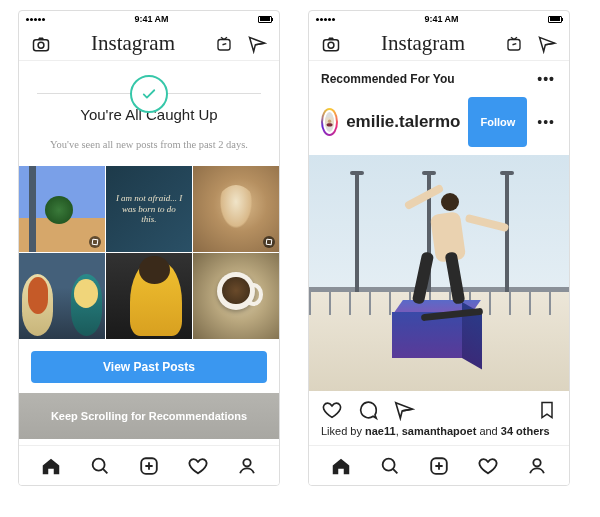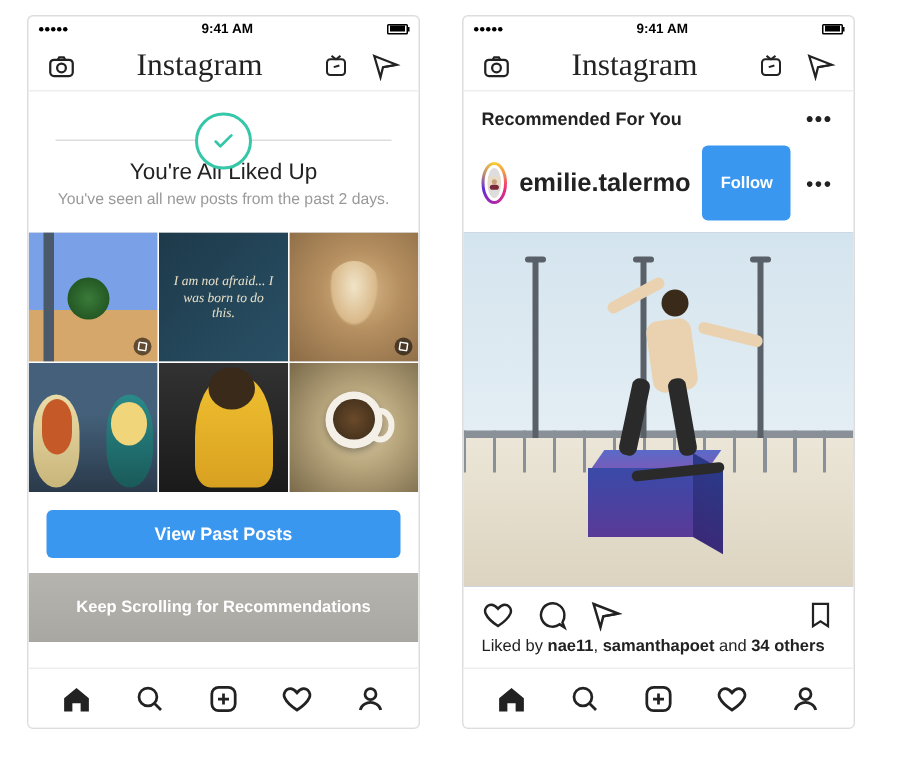--- a/index.html
+++ b/index.html
@@ -62,21 +62,21 @@
   
   .caught-top { text-align:center; padding: 6px 18px 2px; }
   .caught-line { border-top:1px solid #ddd; position:relative; margin:26px 0 12px; }
   .caught-circle {
     width:38px; height:38px; border:2px solid #36c7a9; border-radius:50%;
     position:absolute; left:50%; top:-19px; transform:translateX(-50%);
     display:flex; align-items:center; justify-content:center; background:#fff;
   }
   .caught-circle svg { width:18px; height:18px; }
   .caught-title { font-size:15px; font-weight:500; color:#222; margin-top:6px; }
-  .caught-sub { font-size:10.5px; color:#9a9a9a; margin-top:4px; }
+  .caught-sub { font-size:10.5px; color:#9a9a9a; margin-top:16px;font-family:Liberation Serif, serif; }
 
   .thumb-grid { display:grid; grid-template-columns:repeat(3,1fr); gap:1px; margin-top:14px; }
   .thumb { width:100%; padding-top:100%; position:relative; background:#ccc; overflow:hidden; }
   .thumb-inner { position:absolute; inset:0; }
 
   .view-past {
     margin: 12px 12px 0;
     background:#3a97f0;
     color:#fff;
     text-align:center;
@@ -223,21 +223,21 @@
 
   <div class="body-area">
     <div class="caught-top">
       <div class="caught-line">
         <div class="caught-circle">
           <svg viewBox="0 0 24 24" fill="none" stroke="#36c7a9" stroke-width="2.4" stroke-linecap="round" stroke-linejoin="round">
               <path d="M5 12.5l4.2 4.2L19 7"></path>
             </svg>
         </div>
       </div>
-      <div class="caught-title">You're All Liked Up</div>
+      <div class="caught-title">You're All Caught Up</div>
       <div class="caught-sub">You've seen all new posts from the past 2 days.</div>
     </div>
 
     <div class="thumb-grid">
       <div class="thumb">
           <div class="thumb-inner t1">
             <div class="pole"></div>
             <div class="plant"></div>
             <div class="tag"></div>
           </div>

